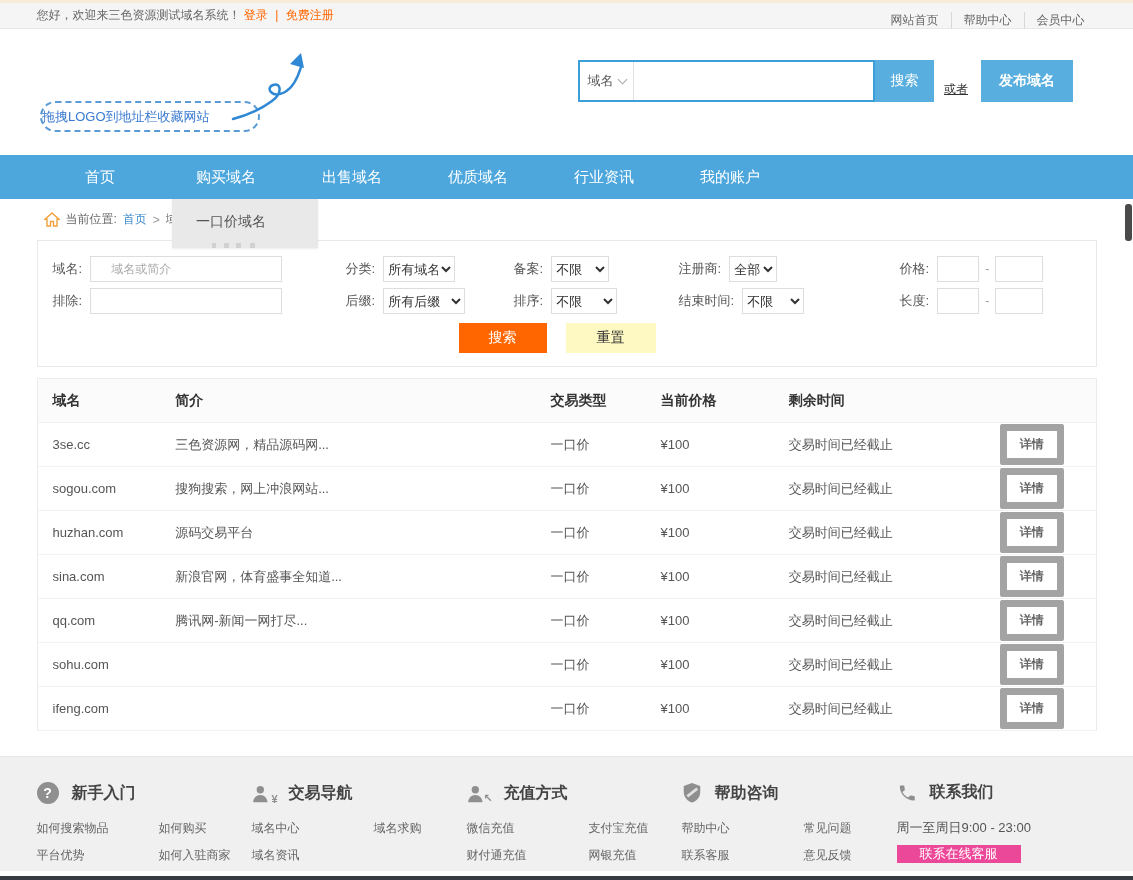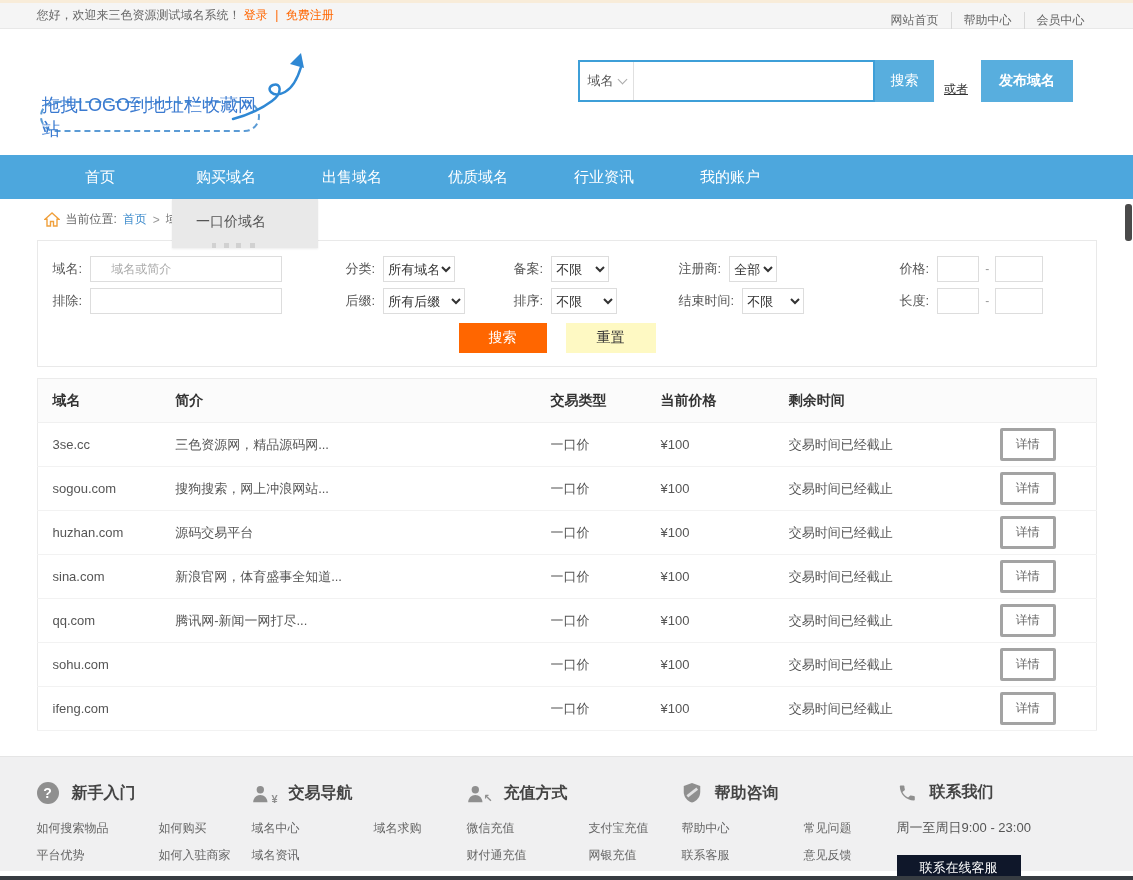--- a/index.html
+++ b/index.html
@@ -13,21 +13,21 @@
   .topbar .content { display:flex; justify-content:space-between; align-items:center; height:100%; }
   .topbar a, .tb-link { text-decoration:none; cursor:pointer; }
   .tb-orange { color:#ff6600; }
   .tb-sep { color:#ff6600; margin:0 4px; }
   .tb-right { display:flex; align-items:center; color:#666; }
   .tb-right .tb-link { color:#666; padding:0 12px;margin-top:10px; }
   .tb-right .tb-link + .tb-link { border-left:1px solid #d8d8d8; }
 
   
   .header { height:126px; background:#fff; position:relative; }
-  .logo-box { position:absolute; left:40px; top:72px; width:220px; height:31px; border:2px dashed #5b9bd5; border-radius:16px; color:#3a7ad0; font-size:18px; display:flex; align-items:center; justify-content:flex-end; }
+  .logo-box { position:absolute; left:40px; top:72px; width:220px; height:31px; border:2px dashed #5b9bd5; border-radius:16px; color:#3a7ad0; font-size:13px; display:flex; align-items:center; justify-content:flex-start; }
   .logo-arrow { position:absolute; left:228px; top:18px; }
   .search-wrap { position:absolute; left:578px; top:31px; width:297px; height:42px; border:2px solid #3d9fd8; background:#fff; display:flex; align-items:center; }
   .search-cat { width:54px; height:100%; display:flex; align-items:center; justify-content:center; gap:5px; font-size:13px; color:#555; border-right:1px solid #e0e0e0; cursor:pointer; }
   .chev { width:7px; height:7px; border-right:1px solid #aaa; border-bottom:1px solid #aaa; transform:rotate(45deg); margin-top:-4px; }
   .search-input { flex:1; height:100%; border:0; outline:none; font-size:13px; padding:0 8px; }
   .btn-blue { position:absolute; top:31px; height:42px; background:#58aede; color:#fff; border:0; font-size:14px; cursor:pointer; }
   .btn-search-top { left:875px; width:59px; }
   .btn-publish { left:981px; width:92px; font-weight:bold; }
   .or-text { position:absolute; left:944px; top:52px; font-size:12px; color:#333;text-decoration:underline; }
 
@@ -65,35 +65,35 @@
   .list-table th { height:44px; background:#fbfbfb; font-size:14px; color:#333; text-align:left; font-weight:bold; border-bottom:1px solid #f0f0f0; }
   .list-table td { height:44px; font-size:13px; color:#555; border-bottom:1px solid #f2f2f2; }
   .col-domain { width:138px; padding-left:15px; }
   .col-desc { width:375px; }
   .col-type { width:110px; }
   .col-price { width:128px; }
   .col-time { width:211px; }
   .col-action { width:96px; }
   .td-domain { color:#333; }
   .td-desc { color:#666; }
-  .detail-btn { font-size:12px; color:#666; background:#fff; border:3px solid #a3a3a3; border-radius:2px; padding:5px 13px; cursor:pointer; }
+  .detail-btn { font-size:12px; color:#666; background:#fff; border:7px solid #a3a3a3; border-radius:2px; padding:5px 13px; cursor:pointer;font-weight:bold; }
 
   
   .footer { margin-top:25px; height:115px; background:#f0f0f1; border-top:1px solid #e5e5e5; padding-top:25px; }
   .footer .content { display:flex; }
   .f-col { width:215px; } .f-col.contact { width:200px; }
   .f-head { display:flex; align-items:center; gap:13px; }
   .f-title { font-size:16px; font-weight:bold; color:#444; }
   .f-links { margin-top:16px; display:grid; grid-template-columns:122px auto; row-gap:10px; font-size:12px; color:#666; }
   .f-link { cursor:pointer; }
   .q-icon { width:22px; height:22px; border-radius:50%; background:#8f8f8f; color:#fff; font-size:14px; font-weight:bold; display:flex; align-items:center; justify-content:center; }
   .icon-wrap { position:relative; width:24px; height:22px; display:flex; align-items:flex-end; }
   .icon-sub { position:absolute; right:-2px; bottom:-1px; font-size:11px; font-weight:bold; color:#8f8f8f; }
   .f-hours { margin-top:16px; font-size:13px; color:#555; }
-  .btn-contact { margin-top:18px; width:124px; height:26px; background:#0f172a; color:#fff; border:0; font-size:13px; cursor:pointer; display:block; }
+  .btn-contact { margin-top:8px; width:124px; height:18px; background:#ec4899; color:#fff; border:0; font-size:13px; cursor:pointer; display:block; }
 
   .bottom-bar { position:absolute; left:0; bottom:0; width:1133px; height:4px; background:#373c42; }
   .scroll-thumb { position:absolute; right:1px; top:204px; width:7px; height:37px; background:#4a4a4a; border-radius:3px; }
 </style>
 </head>
 <body>
 
 <div class="top-strip"></div>
 
 <div class="topbar">

